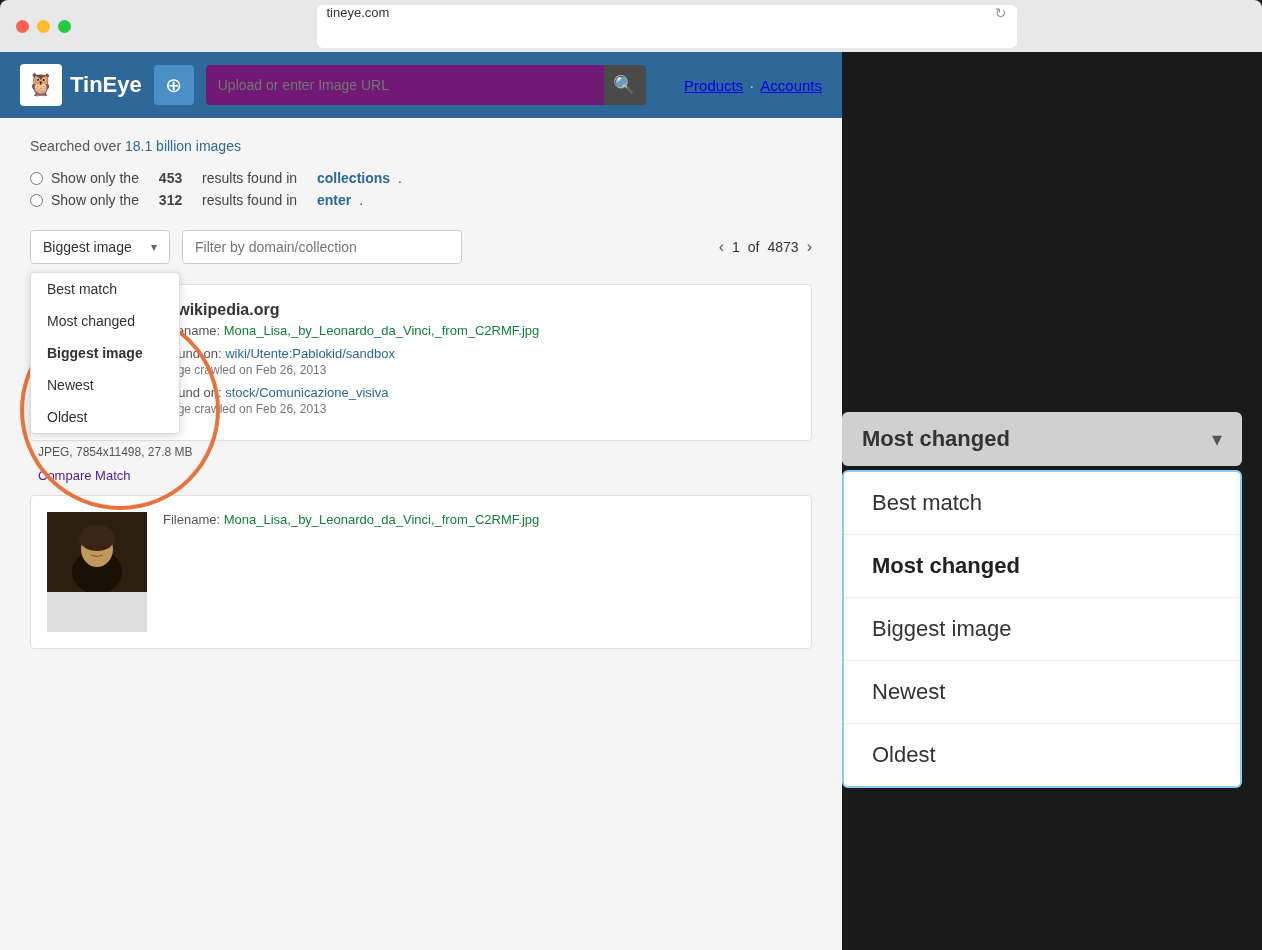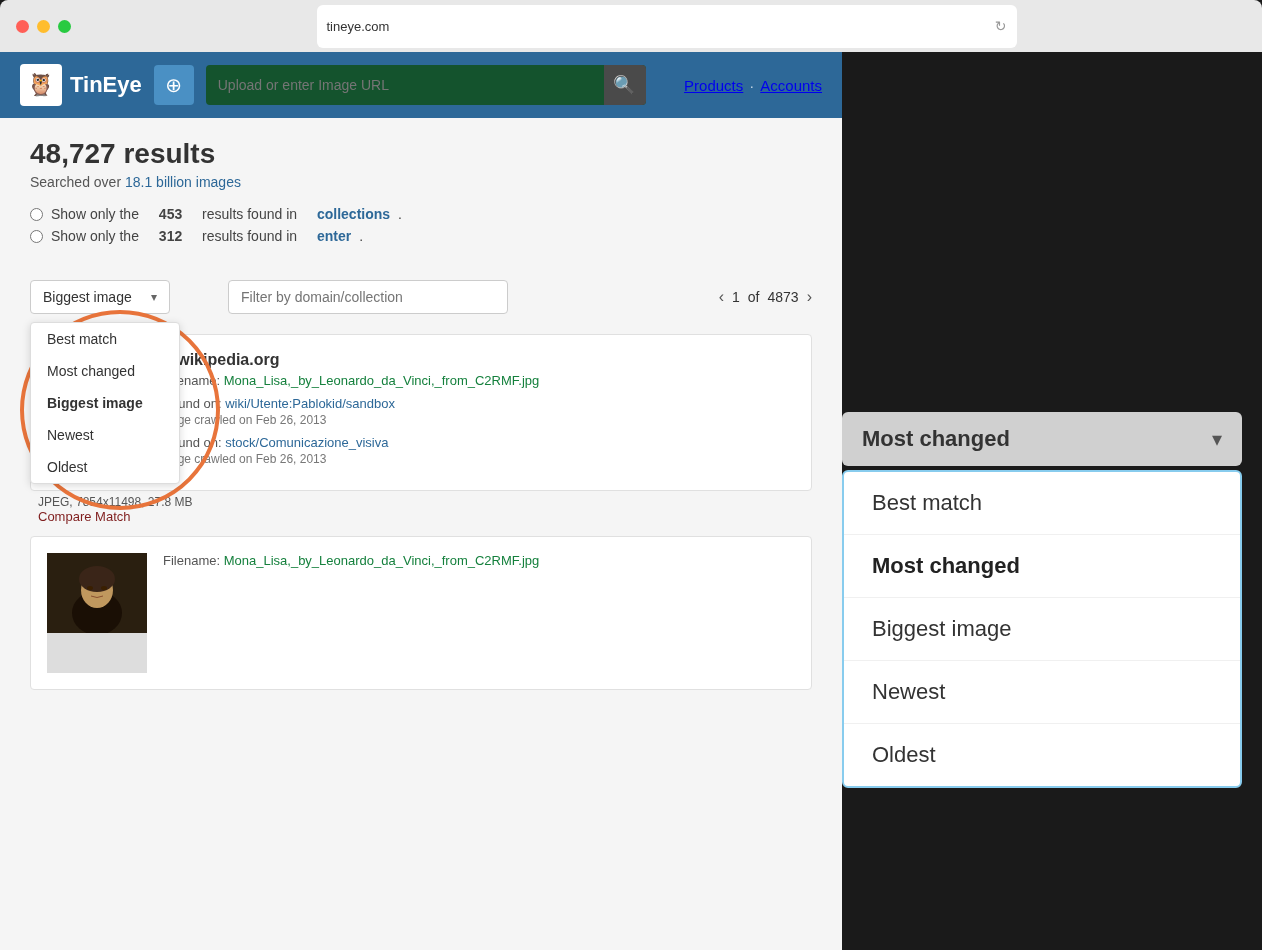--- a/index.html
+++ b/index.html
@@ -32,21 +32,20 @@
     }
     .tl-red { background: #ff5f57; }
     .tl-yellow { background: #ffbd2e; }
     .tl-green { background: #28ca41; }
     .address-bar {
       flex: 1;
       background: white;
       border-radius: 6px;
       height: 43px;
       display: flex;
-      align-items: center;
       padding: 0 10px;
       font-size: 13px;
       color: #333;
       max-width: 700px;
       margin: 0 auto;
       position: relative;
     }
     .address-bar-text {
       flex: 1;
       font-size: 13px;
@@ -108,21 +107,21 @@
       align-items: center;
       justify-content: center;
       cursor: pointer;
       color: white;
       font-size: 20px;
     }
     .search-bar {
       flex: 1;
       display: flex;
       align-items: center;
-      background: #14532d;
+      background: #701a75;
       border-radius: 4px;
       max-width: 440px;
       height: 40px;
     }
     .search-input {
       flex: 1;
       border: none;
       outline: none;
       padding: 0 12px;
       font-size: 14px;
@@ -170,21 +169,21 @@
     .results-subtitle {
       font-size: 14px;
       color: #555;
       margin-bottom: 16px;
     }
     .results-subtitle a {
       color: #2d6898;
       text-decoration: none;
     }
     .filter-options {
-      margin-bottom: 36px;
+      margin-bottom: 22px;
     }
     .filter-option {
       display: flex;
       align-items: center;
       gap: 8px;
       margin-bottom: 6px;
       font-size: 14px;
       color: #444;
     }
     .filter-option input[type=radio] {
@@ -225,21 +224,20 @@
     .domain-filter {
       flex: 1;
       max-width: 280px;
       border: 1px solid #ccc;
       border-radius: 4px;
       padding: 8px 12px;
       font-size: 14px;
       color: #999;
       background: white;
       outline: none;
-      margin-left: 46px;
     }
     .pagination {
       margin-left: auto;
       display: flex;
       align-items: center;
       gap: 8px;
       font-size: 14px;
       color: #333;
     }
     .page-arrow {
@@ -320,25 +318,25 @@
       font-size: 12px;
       color: #777;
       margin-bottom: 8px;
     }
     .result-meta {
       font-size: 12px;
       color: #555;
       margin-top: 8px;
     }
     .compare-link {
-      color: #7f1d1d;
+      color: #4c1d95;
       font-size: 13px;
       text-decoration: none;
       display: block;
-      margin-top: 0;
+      margin-top: 9px;
     }
     .collection-badge {
       display: inline-block;
       background: #2d6898;
       color: white;
       font-size: 11px;
       padding: 2px 8px;
       border-radius: 3px;
       margin-left: 8px;
       vertical-align: middle;
@@ -444,21 +442,20 @@
         </button>
       </div>
       <nav class="header-nav">
         <a href="#">Products</a>
         <span class="header-nav-dot">·</span>
         <a href="#">Accounts</a>
       </nav>
     </div>
 
     <div class="main-content">
-      <div class="results-title">48,727 results</div>
       <div class="results-subtitle">
         <span>Searched over</span>
         <a href="#">18.1 billion images</a>
       </div>
 
       <div class="filter-options">
         <div class="filter-option">
           <input type="radio" name="filter" style="">
           <span>Show only the</span>&nbsp;
           <strong>453</strong>&nbsp;

